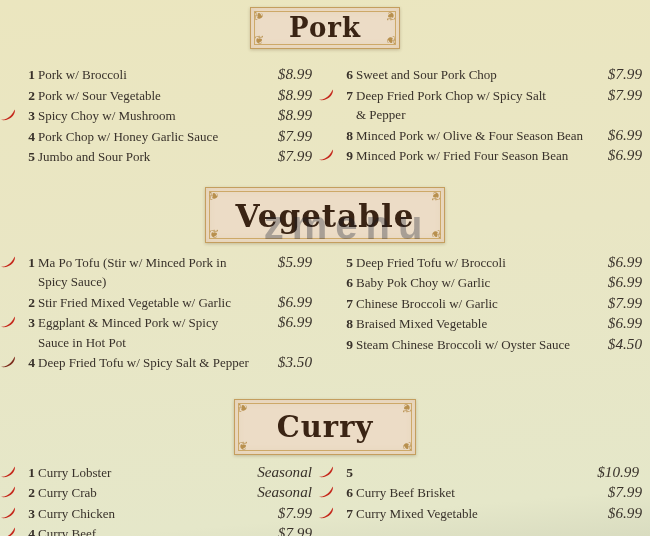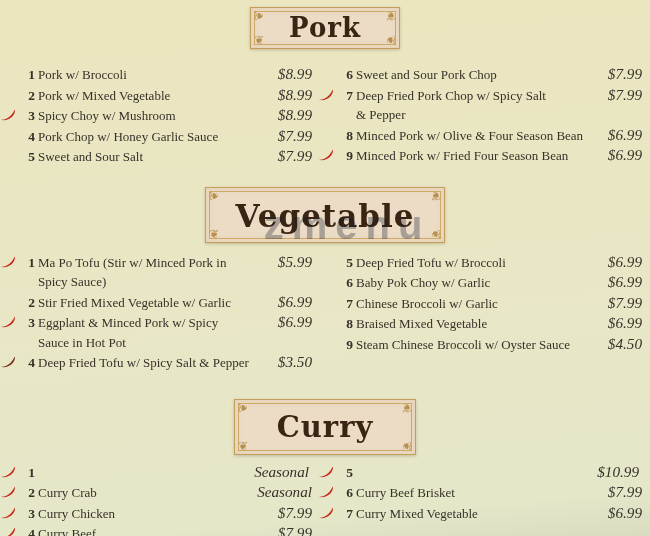--- a/index.html
+++ b/index.html
@@ -96,21 +96,21 @@
     <span class="price">$8.99</span>
   </div>
 
   <div class="item">
     <span class="chili hidden">
                 <svg viewBox="0 0 18 14" aria-hidden="true">
                   <path fill="currentColor" d="M0.6,12.6 C5.2,12.9 9.6,10.6 12.6,7.3 C14.4,5.3 15.8,3.1 16.8,0.7 C17.6,2.9 16.7,5.7 14.6,8.1 C11.4,11.8 5.6,13.9 0.6,12.6 Z"></path>
                 </svg>
               </span>
     <span class="num">2</span>
-    <span class="name">Pork w/ Mixed Vegetable</span>
+    <span class="name">Pork w/ Sour Vegetable</span>
     <span class="price">$8.99</span>
   </div>
 
   <div class="item">
     <span class="chili">
                 <svg viewBox="0 0 18 14" aria-hidden="true">
                   <path fill="currentColor" d="M0.6,12.6 C5.2,12.9 9.6,10.6 12.6,7.3 C14.4,5.3 15.8,3.1 16.8,0.7 C17.6,2.9 16.7,5.7 14.6,8.1 C11.4,11.8 5.6,13.9 0.6,12.6 Z"></path>
                 </svg>
               </span>
     <span class="num">3</span>
@@ -129,21 +129,21 @@
     <span class="price">$7.99</span>
   </div>
 
   <div class="item">
     <span class="chili hidden">
                 <svg viewBox="0 0 18 14" aria-hidden="true">
                   <path fill="currentColor" d="M0.6,12.6 C5.2,12.9 9.6,10.6 12.6,7.3 C14.4,5.3 15.8,3.1 16.8,0.7 C17.6,2.9 16.7,5.7 14.6,8.1 C11.4,11.8 5.6,13.9 0.6,12.6 Z"></path>
                 </svg>
               </span>
     <span class="num">5</span>
-    <span class="name">Sweet and Sour Salt</span>
+    <span class="name">Jumbo and Sour Pork</span>
     <span class="price">$7.99</span>
   </div>
 </div>
       <div class="col col-right">
   <div class="item">
     <span class="chili hidden">
                 <svg viewBox="0 0 18 14" aria-hidden="true">
                   <path fill="currentColor" d="M0.6,12.6 C5.2,12.9 9.6,10.6 12.6,7.3 C14.4,5.3 15.8,3.1 16.8,0.7 C17.6,2.9 16.7,5.7 14.6,8.1 C11.4,11.8 5.6,13.9 0.6,12.6 Z"></path>
                 </svg>
               </span>
@@ -318,20 +318,21 @@
     </div>
     <div class="columns">
       <div class="col col-left">
   <div class="item">
     <span class="chili">
                 <svg viewBox="0 0 18 14" aria-hidden="true">
                   <path fill="currentColor" d="M0.6,12.6 C5.2,12.9 9.6,10.6 12.6,7.3 C14.4,5.3 15.8,3.1 16.8,0.7 C17.6,2.9 16.7,5.7 14.6,8.1 C11.4,11.8 5.6,13.9 0.6,12.6 Z"></path>
                 </svg>
               </span>
     <span class="num">1</span>
+    <span class="name">Curry Lobster</span>
     <span class="price">Seasonal</span>
   </div>
 
   <div class="item">
     <span class="chili">
                 <svg viewBox="0 0 18 14" aria-hidden="true">
                   <path fill="currentColor" d="M0.6,12.6 C5.2,12.9 9.6,10.6 12.6,7.3 C14.4,5.3 15.8,3.1 16.8,0.7 C17.6,2.9 16.7,5.7 14.6,8.1 C11.4,11.8 5.6,13.9 0.6,12.6 Z"></path>
                 </svg>
               </span>
     <span class="num">2</span>

